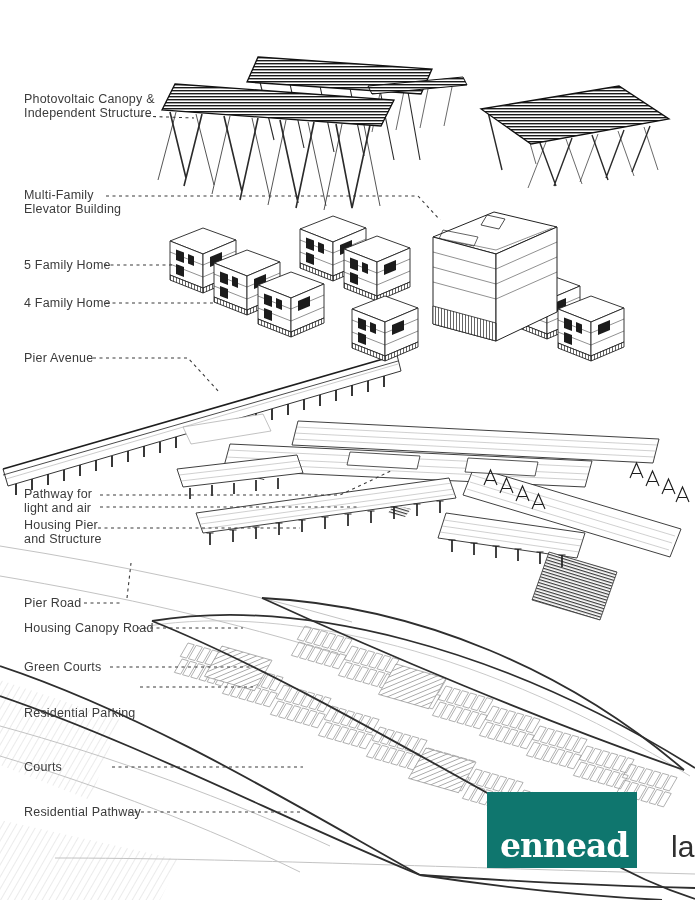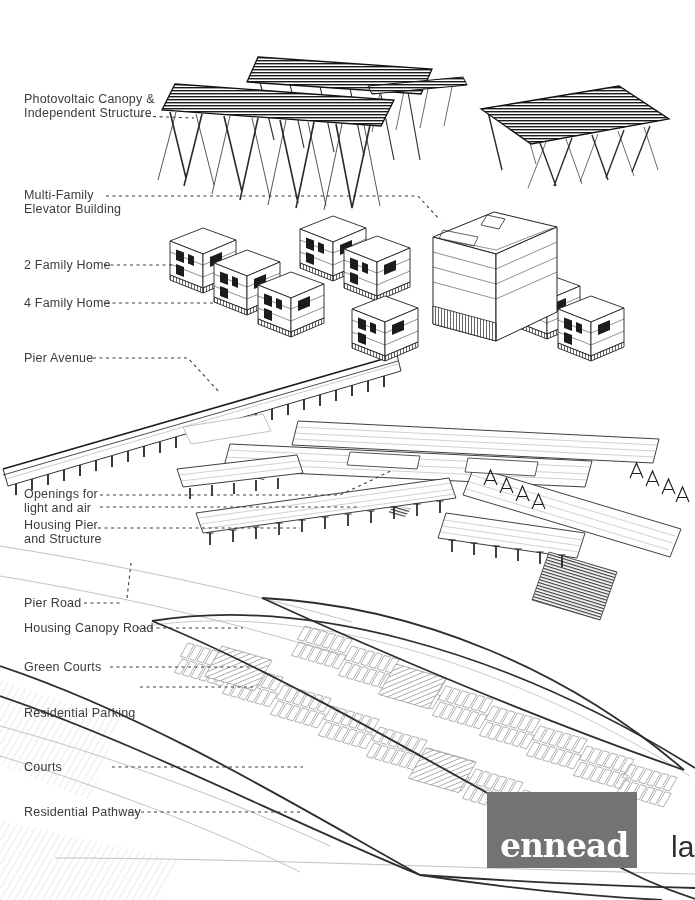--- a/index.html
+++ b/index.html
@@ -2,21 +2,21 @@
 <html><head>
 <meta charset="utf-8">
 <style>
   html,body{margin:0;padding:0;background:#fff;}
   .canvas{position:relative;width:695px;height:900px;background:#ffffff;overflow:hidden;
           font-family:"Liberation Sans", sans-serif;}
   svg.art{position:absolute;left:0;top:0;}
   .lbl{position:absolute;font-size:12.5px;line-height:14px;color:#3b3b3b;
        letter-spacing:.2px;white-space:nowrap;}
   .lbl span{display:block;}
-  .logo{position:absolute;left:487px;top:792px;width:150px;height:76px;background:#737373;}
+  .logo{position:absolute;left:487px;top:792px;width:150px;height:76px;background:#0f766e;}
   .logo-brand{position:absolute;left:13px;bottom:6px;font-family:"DejaVu Serif", serif;
               font-weight:700;font-size:33px;color:#ffffff;letter-spacing:-1px;line-height:1;}
   .logo-sub{position:absolute;left:642px;top:832px;font-size:30px;color:#2f2f2f;line-height:1;margin-left:29px;}
 </style>
 </head>
 <body>
 
 <div class="canvas">
 
 <svg class="art" width="695" height="900" viewBox="0 0 695 900">
@@ -221,30 +221,30 @@
 
 <div class="lbl" style="left:24px;top:188px">
   <span>Multi-Family</span>
   <span>Elevator Building</span>
 </div>
 <div class="lbl" style="left:24px;top:92px">
   <span>Photovoltaic Canopy &amp;</span>
   <span>Independent Structure</span>
 </div>
 <div class="lbl" style="left:24px;top:258px">
-  <span>2 Family Home</span>
+  <span>5 Family Home</span>
 </div>
 <div class="lbl" style="left:24px;top:296px">
   <span>4 Family Home</span>
 </div>
 <div class="lbl" style="left:24px;top:351px">
   <span>Pier Avenue</span>
 </div>
 <div class="lbl" style="left:24px;top:487px">
-  <span>Openings for</span>
+  <span>Pathway for</span>
   <span>light and air</span>
 </div>
 <div class="lbl" style="left:24px;top:518px">
   <span>Housing Pier</span>
   <span>and Structure</span>
 </div>
 <div class="lbl" style="left:24px;top:596px">
   <span>Pier Road</span>
 </div>
 <div class="lbl" style="left:24px;top:621px">

